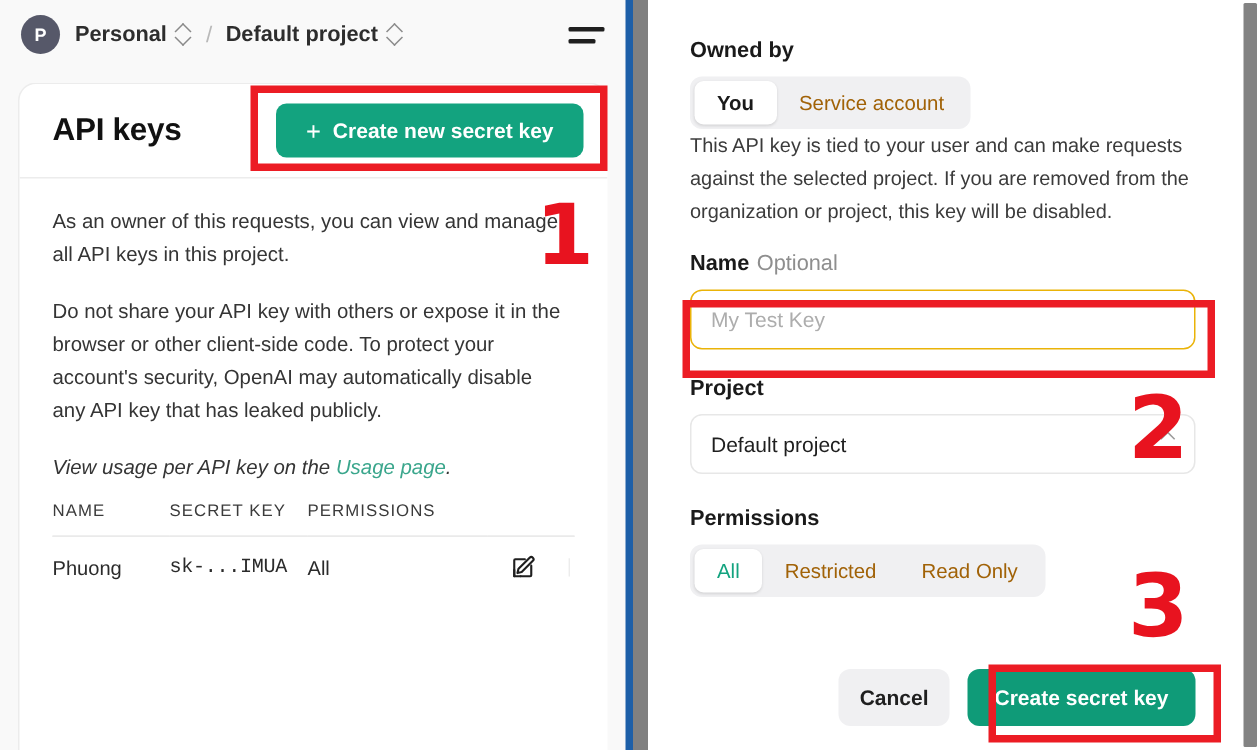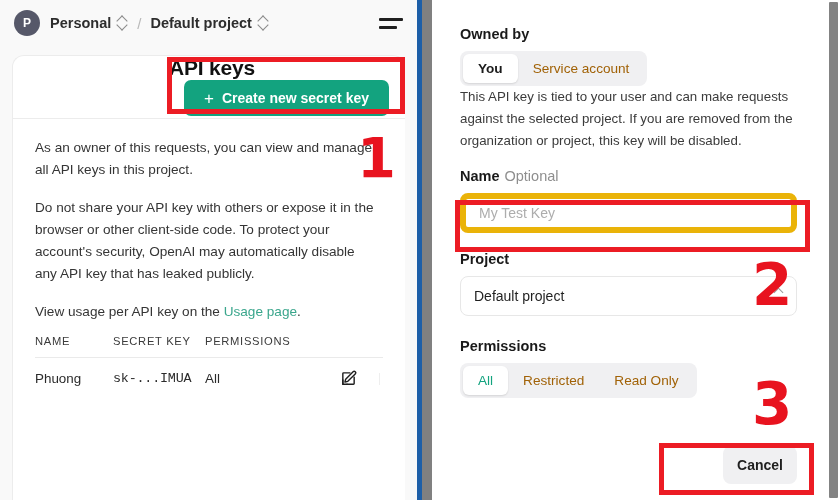--- a/index.html
+++ b/index.html
@@ -60,41 +60,40 @@
     width: 393px; height: 445px;
     background: #ffffff;
     border-top-left-radius: 12px; border-top-right-radius: 12px;
     border-top: 1px solid #ececec; border-left: 1px solid #ececec;
     overflow: hidden;
   }
   #card-header {
     height: 63px; display: flex; align-items: center;
     padding: 0 16px 0 22px;
     border-bottom: 1px solid #ececec;
-    flex-direction: column;
   }
   #page-title { font-size: 21px; font-weight: bold; color: #111; letter-spacing: -0.2px; }
   #create-key-btn {
     margin-left: auto;
     background: #13a37f; color: #fff;
     border: none; border-radius: 7px;
     height: 36px; padding: 0 20px;
     font-size: 14px; font-weight: bold;
     font-family: "Liberation Sans", sans-serif;
     display: flex; align-items: center; gap: 8px;
     cursor: pointer; white-space: nowrap;
   }
   .plus-icon { font-size: 17px; font-weight: normal; line-height: 1; }
 
   #card-body { padding: 18px 22px 0 22px; }
   .para {
     font-size: 13.6px; line-height: 1.62; color: #353535;
     margin-bottom: 16px; max-width: 345px;
   }
-  .para:last-of-type { margin-bottom: 10px; }
+  .para:last-of-type { margin-bottom: 10px; font-style: italic; }
   #usage-link { color: #3aa68c; text-decoration: none; }
 
   #keys-table { width: 100%; margin-top: 12px; border-collapse: collapse; }
   #keys-table th {
     text-align: left; font-size: 11.2px; font-weight: normal;
     letter-spacing: 0.7px; color: #3b3b3b;
     padding: 0 0 10px 0;
   }
   #keys-table td {
     font-size: 13.4px; color: #2b2b2b;
@@ -146,21 +145,21 @@
   }
   .seg.active.green { color: #13a37f; font-weight: normal; }
 
   #owned-desc {
     font-size: 13.3px; line-height: 1.66; color: #3b3b3b;
     margin-bottom: 16px;
   }
 
   .text-input {
     width: 100%; height: 40px; margin-top: 9px;
-    border: 6px solid #eab308; border-radius: 8px;
+    border: 1px solid #eab308; border-radius: 8px;
     padding: 0 13px; font-size: 14px;
     font-family: "Liberation Sans", sans-serif;
     color: #1a1a1a; background: #fff; outline: none;
   }
   .text-input::placeholder { color: #adadad; }
 
   .select-wrap { position: relative; margin-top: 9px; }
   .select-box {
     width: 100%; height: 40px;
     border: 1px solid #e7e7e7; border-radius: 8px;
@@ -330,20 +329,21 @@
       <div class="field-label">Permissions</div>
       <div class="segmented">
         <button class="seg active green">All</button>
         <button class="seg">Restricted</button>
         <button class="seg">Read Only</button>
       </div>
     </div>
 
     <div id="footer-buttons">
       <button id="cancel-btn">Cancel</button>
+      <button id="create-secret-btn">Create secret key</button>
     </div>
   </div>
 
   <div id="right-scrollbar">
     <div id="right-scrollbar-thumb"></div>
   </div>
 
   <div class="red-box" id="box-1"></div>
   <div class="red-box" id="box-2"></div>
   <div class="red-box" id="box-3"></div>

